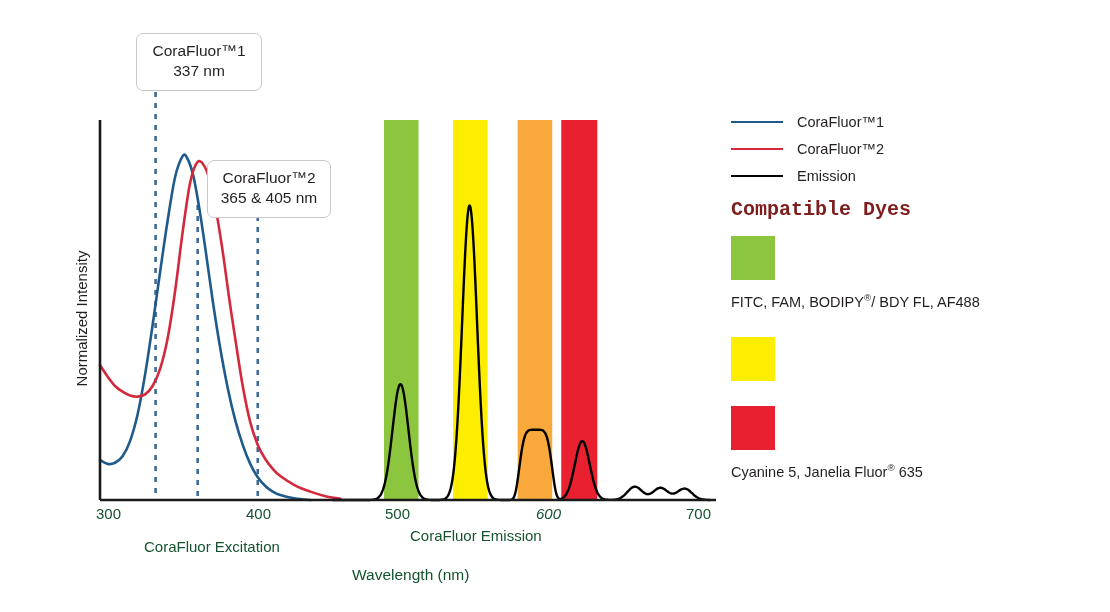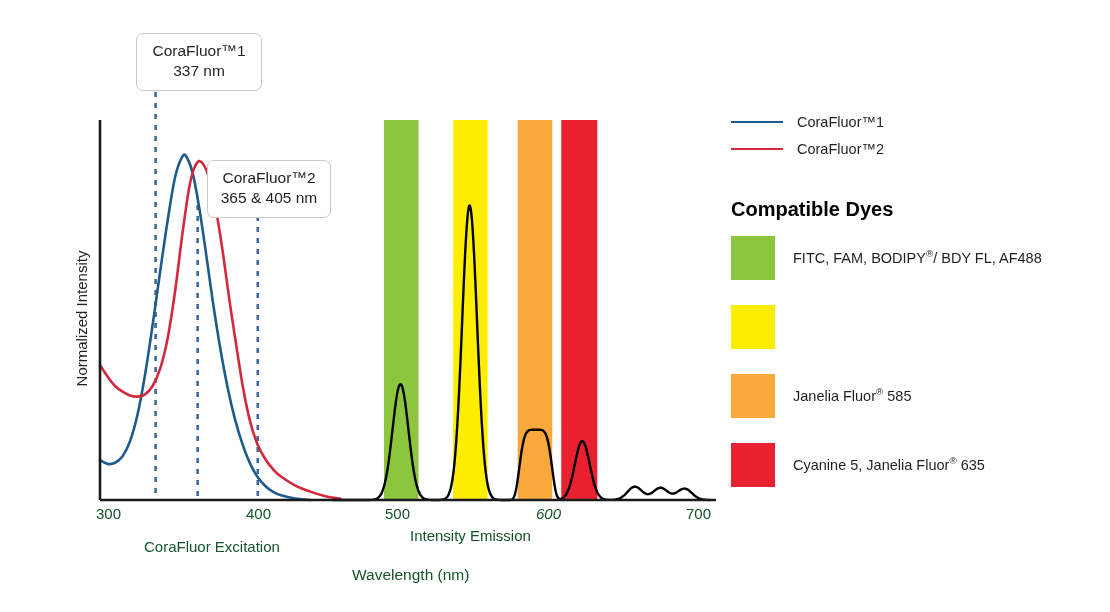--- a/index.html
+++ b/index.html
@@ -61,24 +61,24 @@
   }
 
   
   #legend { position: absolute; left: 731px; top: 108px; width: 370px; }
   .leg-row { display: flex; align-items: center; height: 27px; }
   .leg-line { width: 52px; height: 0; border-top: 2.4px solid #000; margin-right: 14px; flex: 0 0 52px; }
   .leg-text { font-size: 14.5px; color: #231f20; white-space: nowrap; }
 
   #dyes-title {
     position: absolute; left: 731px; top: 198px;
-    font-size: 20px; color: #000000; font-weight: 600;
+    font-size: 20px; color: #7f1d1d; font-weight: 600; font-family: Liberation Mono, monospace;
   }
   #dyes { position: absolute; left: 731px; top: 236px; width: 375px; }
-  .dye-row { display: flex; align-items: flex-start; margin-bottom: 25px; }
+  .dye-row { display: flex; align-items: flex-start; margin-bottom: 25px; flex-direction: column; }
   .dye-sw { width: 44px; height: 44px; flex: 0 0 44px; margin-right: 18px; }
   .dye-text {
     font-size: 14.5px; color: #231f20; line-height: 1.42;
     padding-top: 11px;
   }
   .dye-text.two { padding-top: 3px; }
   .dye-text .l2 { display: block; }
   sup { font-size: 0.68em; vertical-align: super; }
 </style>
 </head>
@@ -117,47 +117,47 @@
     <span class="l2">365 &amp; 405 nm</span>
   </div>
 
   <div class="axis-label" id="tick-300">300</div>
   <div class="axis-label" id="tick-400">400</div>
   <div class="axis-label" id="tick-500">500</div>
   <div class="axis-label" id="tick-600">600</div>
   <div class="axis-label" id="tick-700">700</div>
 
   <div class="axis-label" id="sub-exc">CoraFluor Excitation</div>
-  <div class="axis-label" id="sub-emi">Intensity Emission</div>
+  <div class="axis-label" id="sub-emi">CoraFluor Emission</div>
 
   <div class="axis-label" id="x-title">Wavelength (nm)</div>
   <div id="y-title">Normalized Intensity</div>
 
   <div id="legend">
       <div class="leg-row">
         <span class="leg-line" style="border-top-color: rgb(31, 90, 140);"></span>
         <span class="leg-text">CoraFluor™1</span>
       </div>
       <div class="leg-row">
         <span class="leg-line" style="border-top-color: rgb(212, 40, 60);"></span>
         <span class="leg-text">CoraFluor™2</span>
       </div>
+      <div class="leg-row">
+        <span class="leg-line" style="border-top-color: rgb(0, 0, 0);"></span>
+        <span class="leg-text">Emission</span>
+      </div>
     </div>
   <div id="dyes-title">Compatible Dyes</div>
   <div id="dyes">
       <div class="dye-row">
         <div class="dye-sw" style="background: rgb(140, 198, 62);"></div>
         <div class="dye-text"><span>FITC, FAM, BODIPY<sup>®</sup>/ BDY FL, AF488</span></div>
       </div>
       <div class="dye-row">
         <div class="dye-sw" style="background: rgb(253, 238, 0);"></div>
       </div>
       <div class="dye-row">
-        <div class="dye-sw" style="background: rgb(249, 169, 60);"></div>
-        <div class="dye-text"><span>Janelia Fluor<sup>®</sup> 585</span></div>
-      </div>
-      <div class="dye-row">
         <div class="dye-sw" style="background: rgb(232, 32, 47);"></div>
         <div class="dye-text"><span>Cyanine 5, Janelia Fluor<sup>®</sup> 635</span></div>
       </div>
     </div>
 
 </div>
 
 </body></html>

